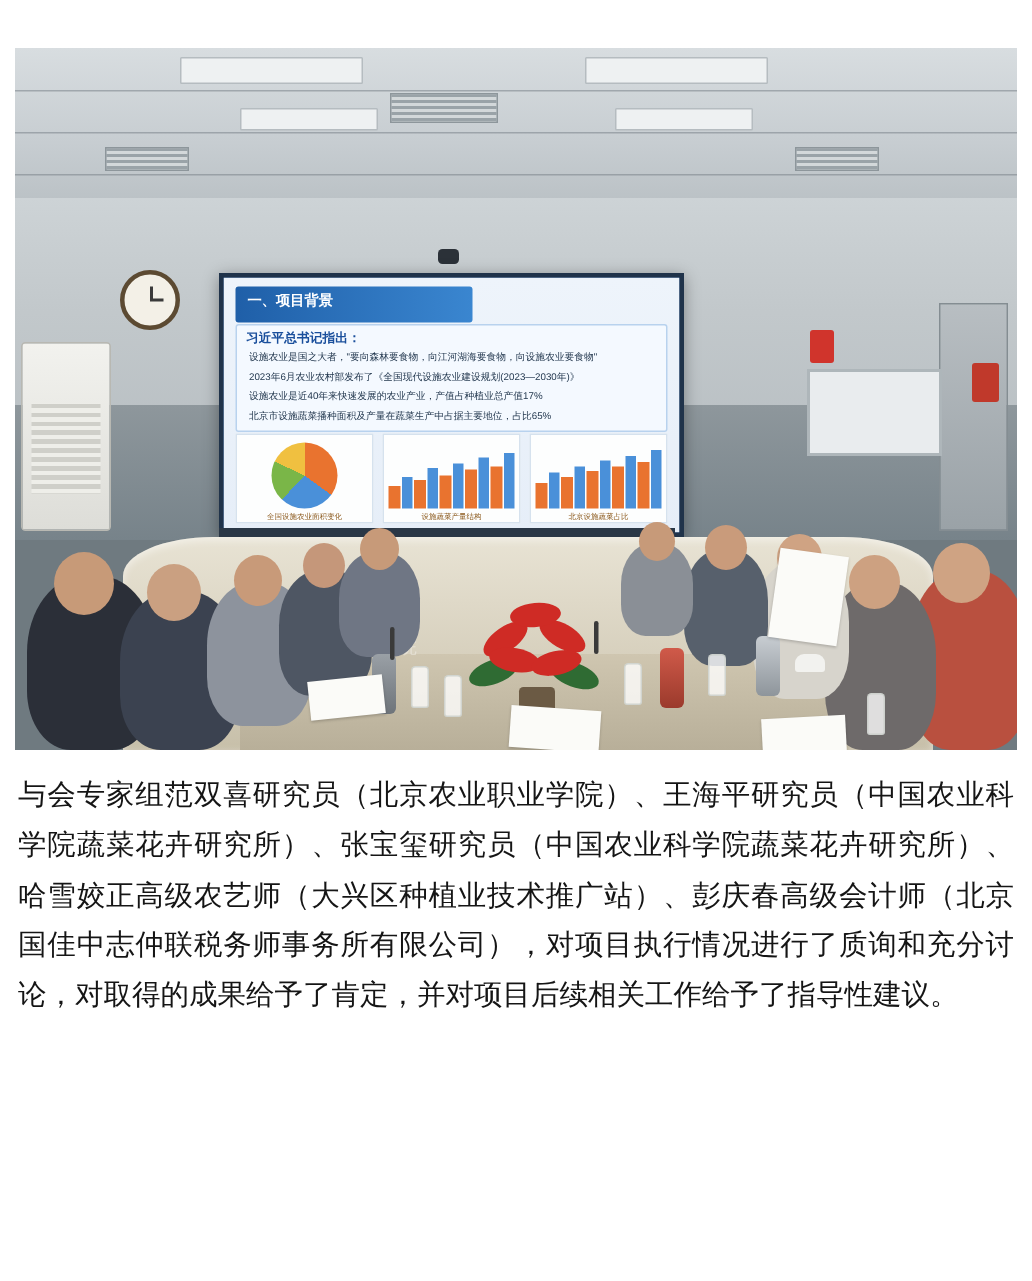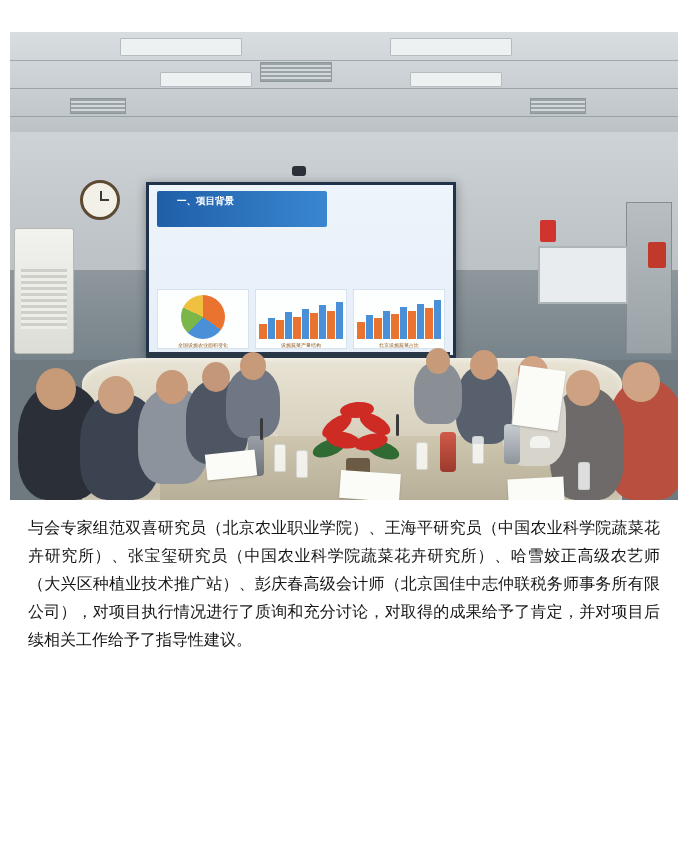--- a/index.html
+++ b/index.html
@@ -74,24 +74,24 @@
     background: #123c6e;
     border: 3px solid #20334a;
     box-shadow: 0 2px 10px rgba(0,0,0,0.35);
     overflow: hidden;
   }
   .screen-inner {
     position: absolute; inset: 0;
     background: linear-gradient(180deg,#eef4fb 0%, #e6eef8 100%);
   }
   .slide-head {
-    position: absolute; left: 8px; top: 6px; width: 150px; height: 36px;
+    position: absolute; left: 8px; top: 6px; width: 150px; height: 24px;
     background: linear-gradient(90deg,#1f5fa8,#3a86d0);
     border-radius: 2px;
-    color: #fff; font-size: 9.5px; line-height: 20px; padding-left: 20px;
+    color: #fff; font-size: 9.5px; line-height: 20px; padding-left: 8px;
     font-weight: bold;
     white-space: nowrap;
   }
   .slide-box {
     position: absolute; left: 8px; top: 31px; right: 8px; height: 70px;
     background: #f4f9ff; border: 1px solid #b8d2ee; border-radius: 2px;
   }
   .slide-box-title {
     position: absolute; left: 6px; top: 3px; font-size: 8.5px; color: #1a4f9c; font-weight: bold;
   }
@@ -197,25 +197,25 @@
     box-shadow: 0 1px 2px rgba(0,0,0,0.2);
   }
   .mic {
     position: absolute; width: 3px; height: 22px; background: #3a3a3a; border-radius: 2px;
   }
   .watermark {
     position: absolute; left: 150px; top: 390px;
     color: rgba(255,255,255,0.35); font-size: 13px; letter-spacing: 2px;
   }
   .caption-text {
-    font-size: 16px;
+    font-size: 19px;
     line-height: 1.75;
     text-align: justify;
     color: #151515;
-    margin: 0 18px;
+    margin: 0 2px;
   }
 </style>
 </head>
 <body>
 
 <div class="page">
 
 
 
   <div class="photo">
@@ -240,20 +240,27 @@
       </div>
     <div class="door"></div>
     <div class="sign-red"></div>
     <div class="ext-box"></div>
     <div class="whiteboard"></div>
     <div class="cam"></div>
 
     <div class="screen">
       <div class="screen-inner">
         <div class="slide-head">一、项目背景</div>
+        <div class="slide-box">
+          <div class="slide-box-title">习近平总书记指出：</div>
+          <div class="slide-li" style="top:17px">设施农业是国之大者，"要向森林要食物，向江河湖海要食物，向设施农业要食物"</div>
+          <div class="slide-li" style="top:30px">2023年6月农业农村部发布了《全国现代设施农业建设规划(2023—2030年)》</div>
+          <div class="slide-li" style="top:43px">设施农业是近40年来快速发展的农业产业，产值占种植业总产值17%</div>
+          <div class="slide-li" style="top:56px">北京市设施蔬菜播种面积及产量在蔬菜生产中占据主要地位，占比65%</div>
+        </div>
         <div class="charts">
           <div class="chart">
             <div class="pie"></div>
             <div class="cap">全国设施农业面积变化</div>
           </div>
           <div class="chart">
             <div class="bars">
               <i style="height:34%"></i>
                 <i class="b2" style="height:50%"></i>
               <i style="height:44%"></i>

